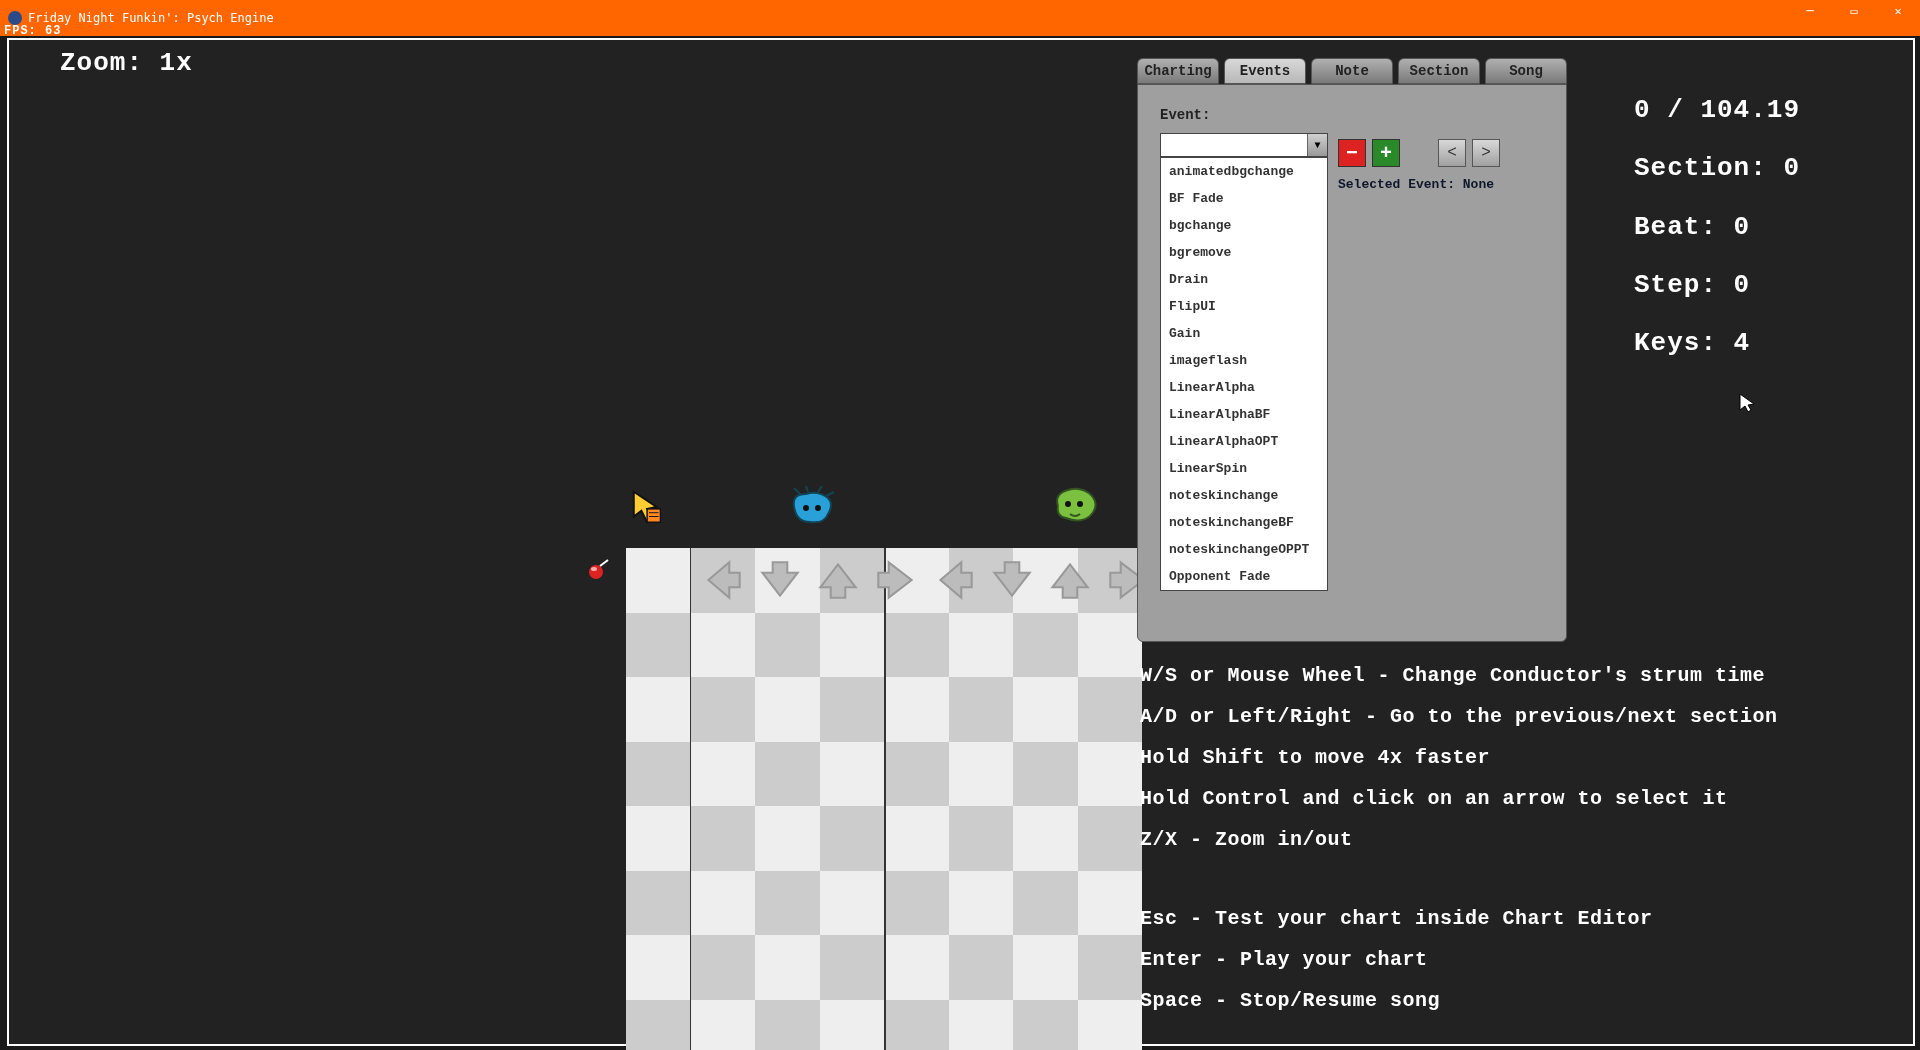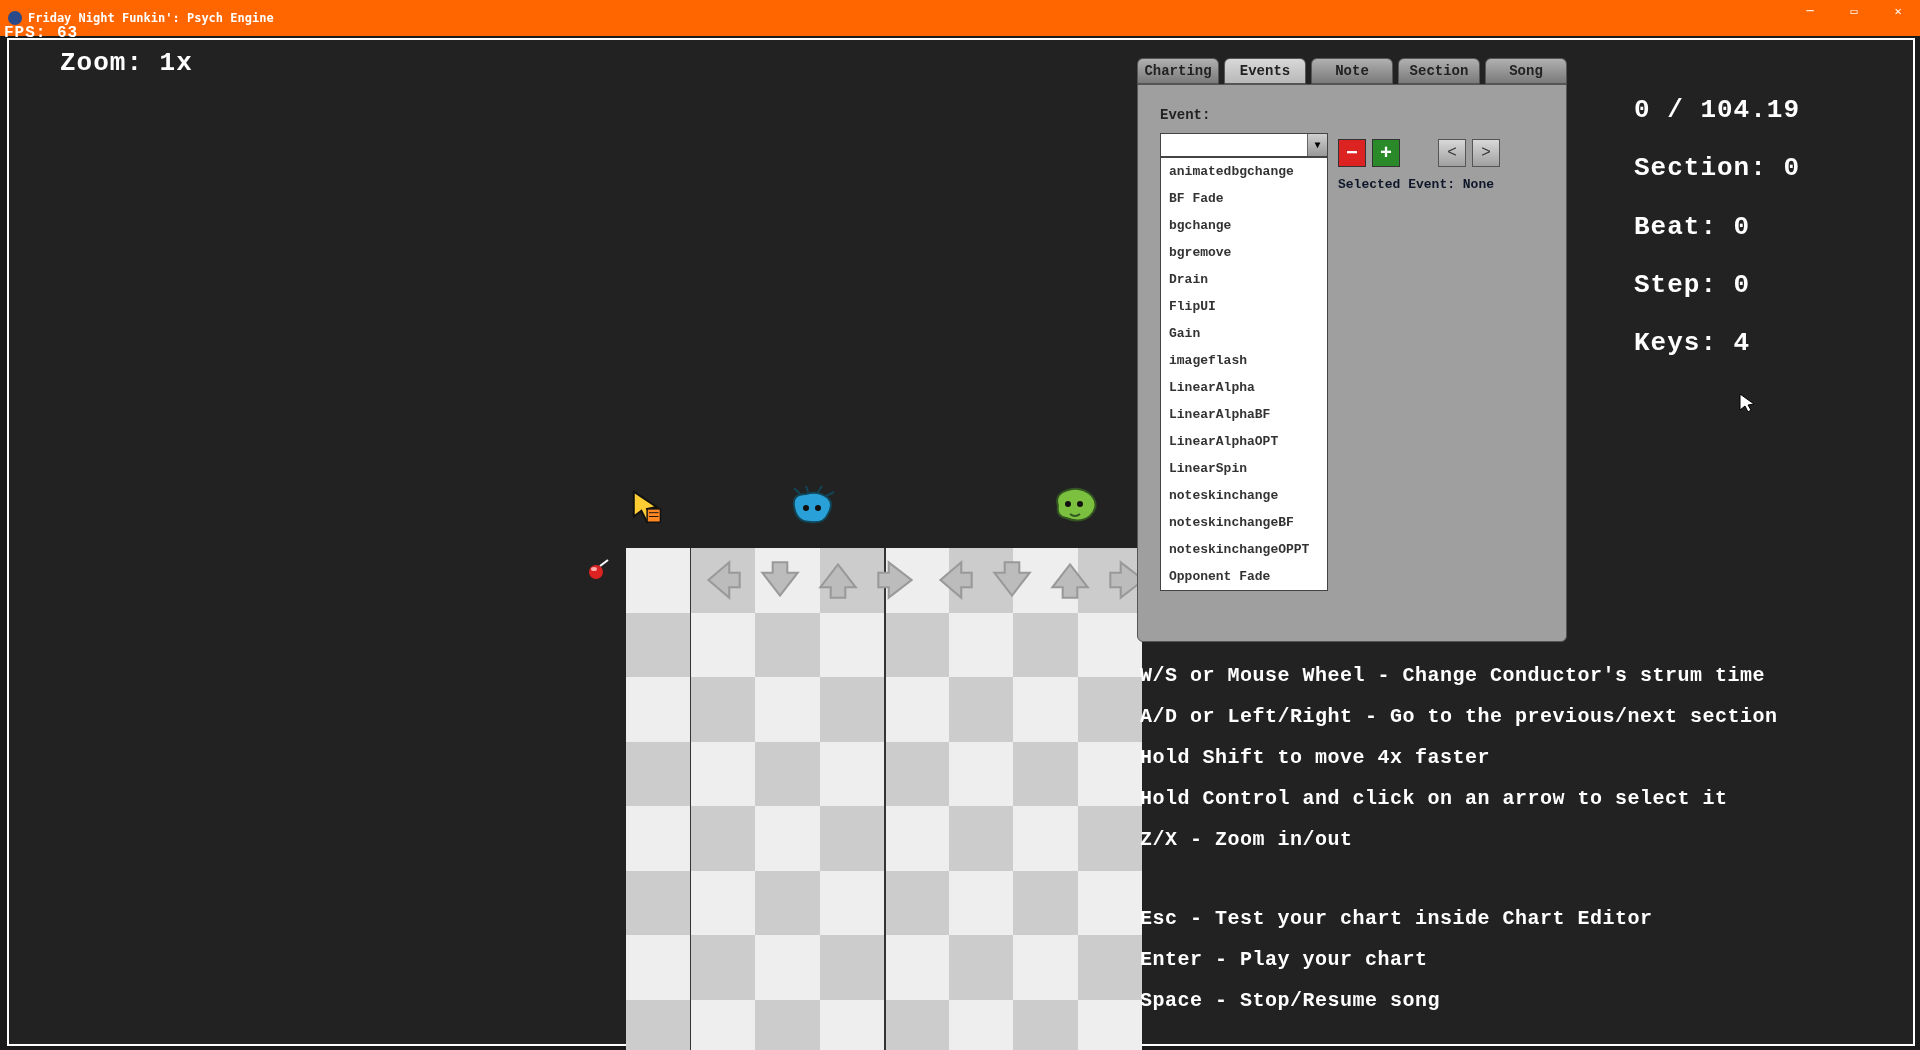--- a/index.html
+++ b/index.html
@@ -12,21 +12,20 @@
 }
 .titlebar {
   height: 22px;
   background: #ff6600;
   color: #fff;
   font-size: 12px;
   display: flex;
   align-items: center;
   padding: 18px 8px;
   position: relative;
-  font-weight: bold;
 }
 .title-icon {
   width: 14px; height: 14px;
   background: #2a4a8a;
   border-radius: 50%;
   margin-right: 6px;
   display: inline-block;
 }
 .winbtns {
   position: absolute; right: 0; top: 0;
@@ -34,21 +33,21 @@
 }
 .winbtn {
   width: 44px; height: 22px;
   display: flex; align-items: center; justify-content: center;
   color: #fff; cursor: pointer;
 }
 .fps {
   position: absolute;
   left: 4px; top: 24px;
   color: #fff;
-  font-size: 16px;
+  font-size: 12px;
 }
 .mainframe {
   position: absolute;
   left: 7px; top: 38px;
   width: 1908px; height: 1008px;
   border: 2px solid #fff;
   background: #222;
 }
 .pixeltext {
   color: #fff;

